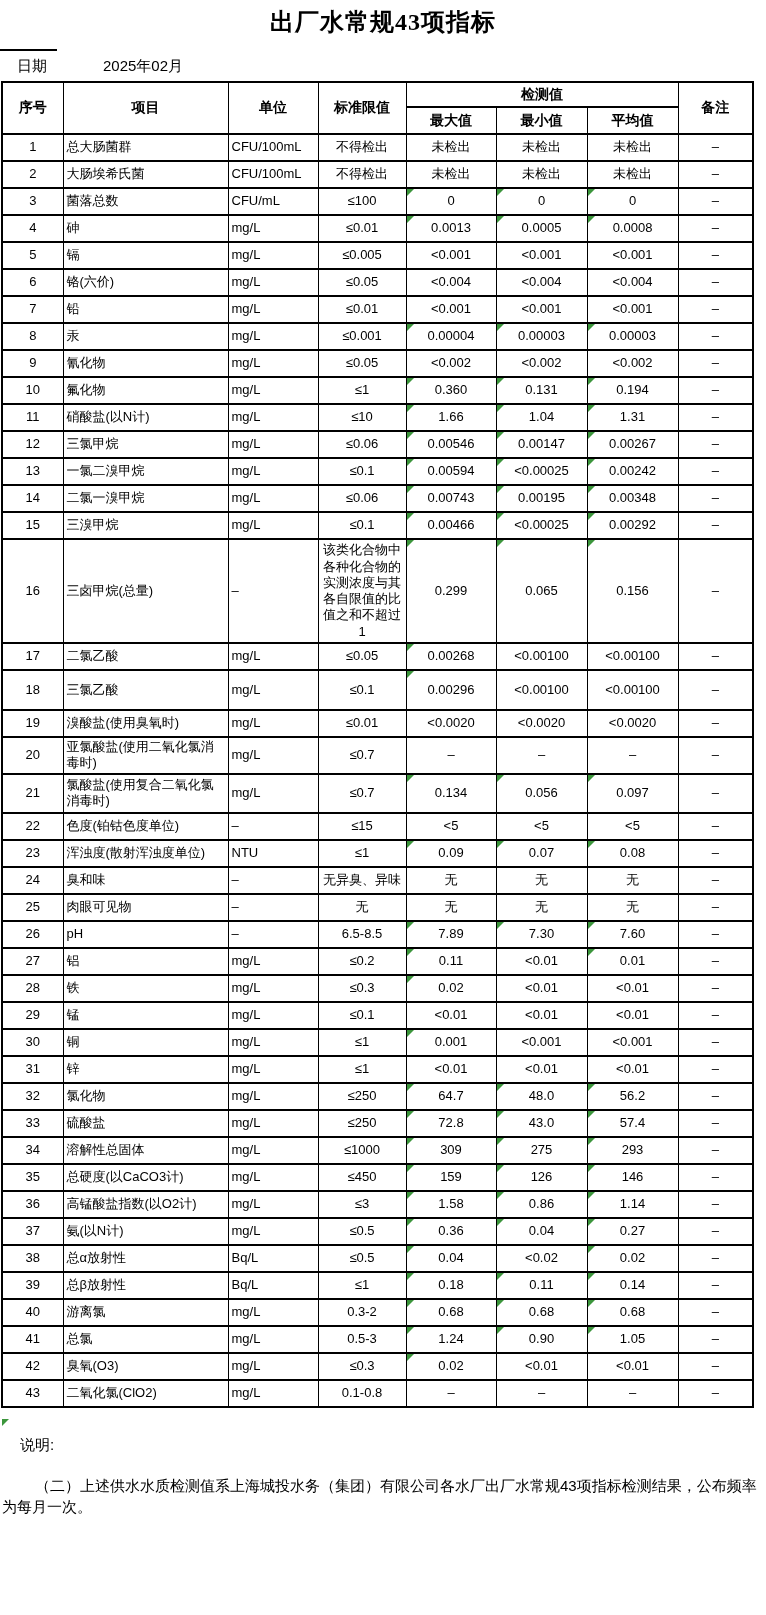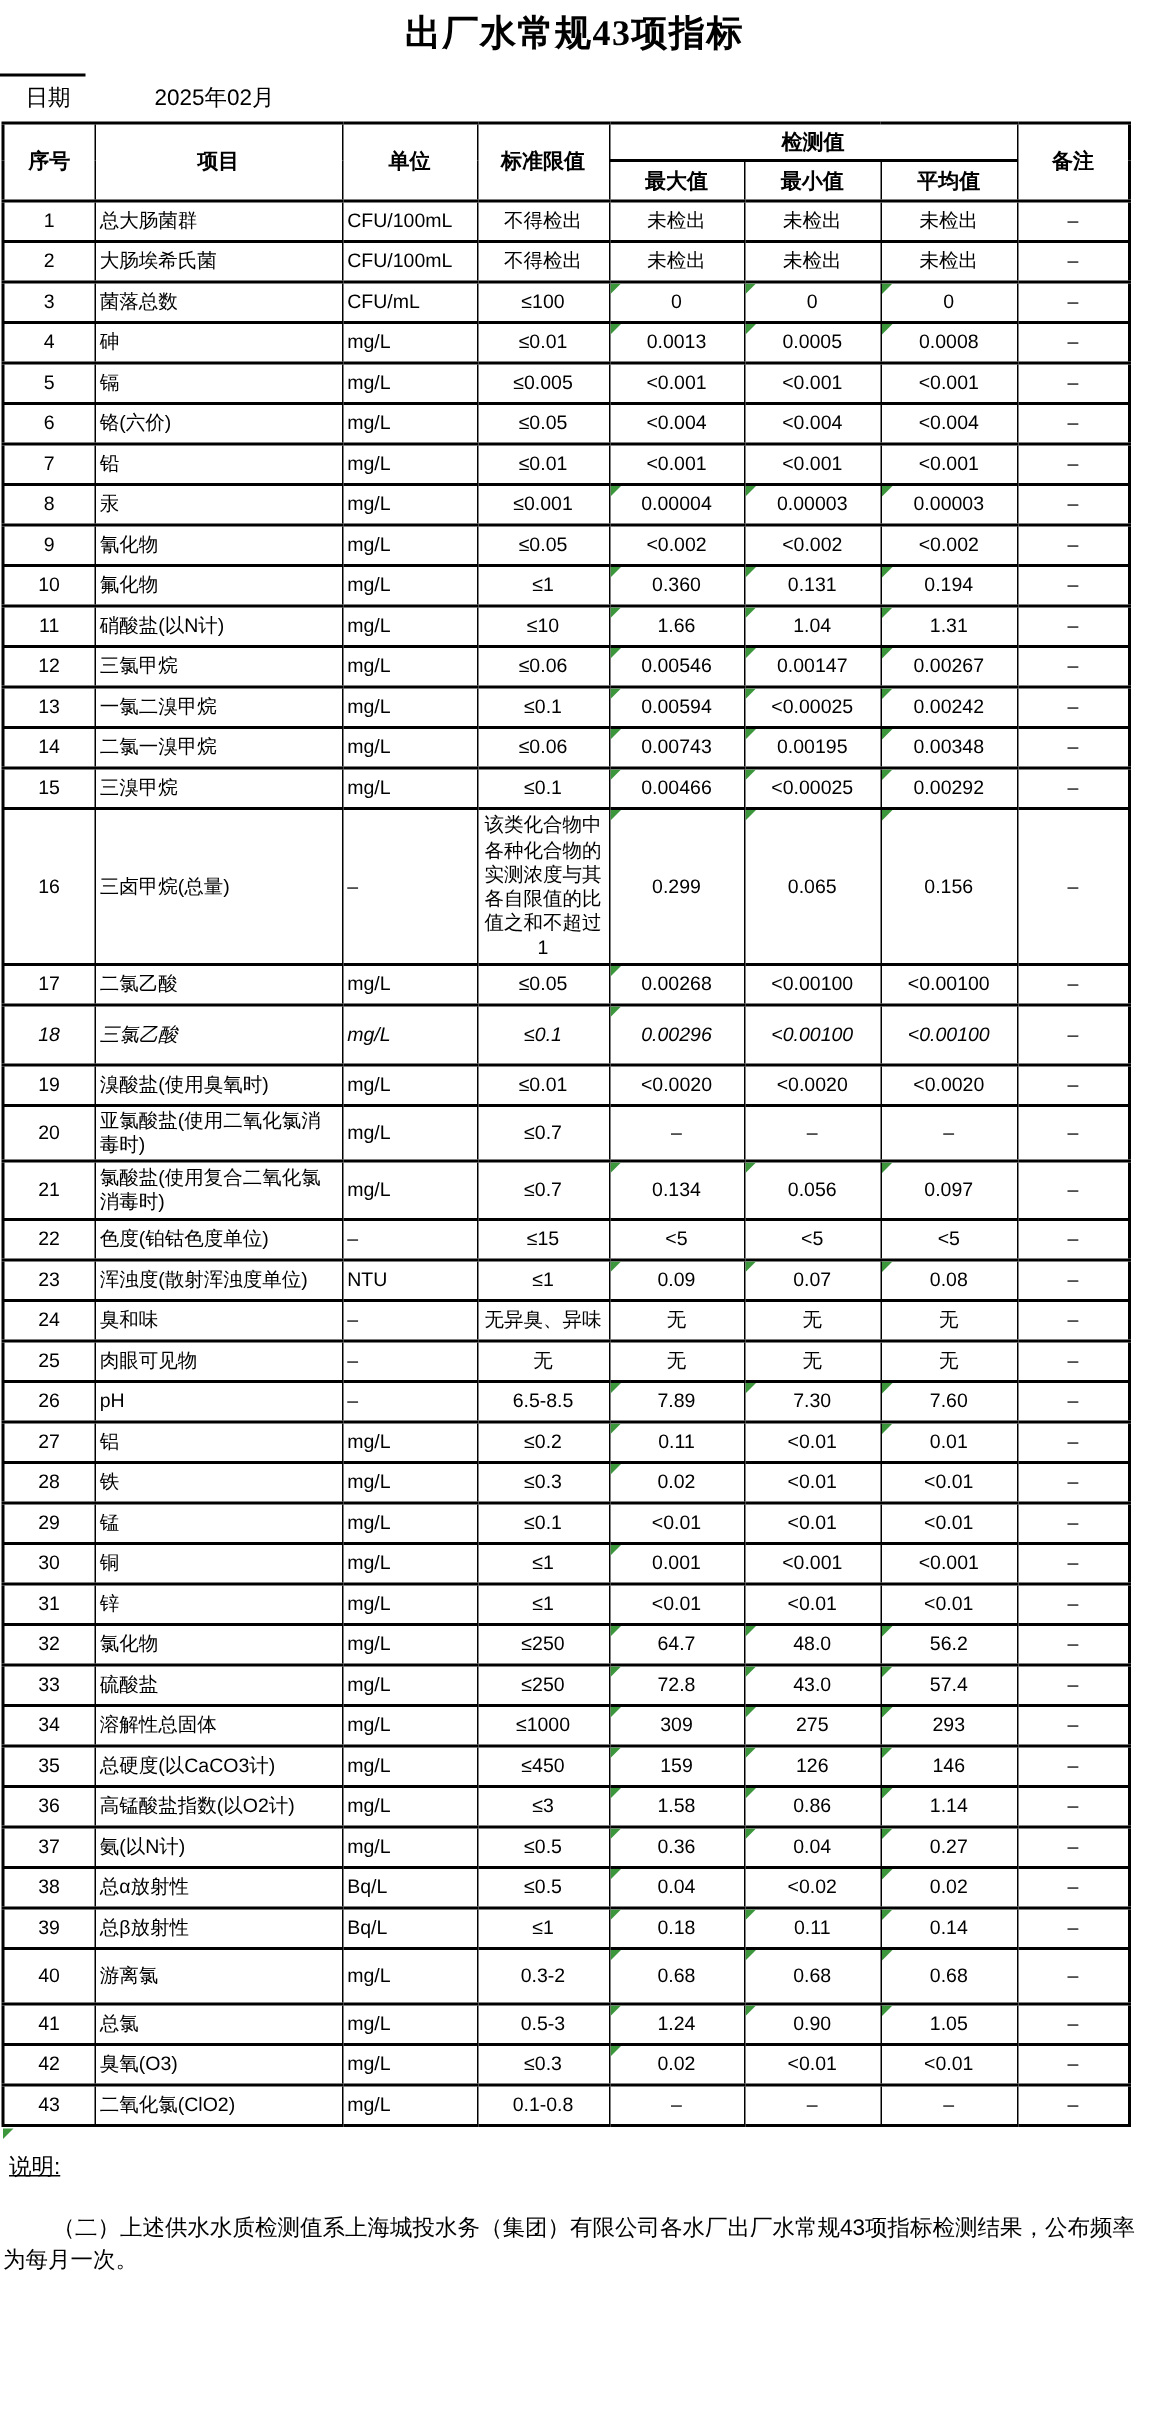--- a/index.html
+++ b/index.html
@@ -46,21 +46,21 @@
     display:block;
   }
   .stray-corner{
     position:absolute;top:1419px;left:2px;width:0;height:0;
     border-top:7px solid #3c963c;border-right:7px solid transparent;
   }
   .notes{
     position:absolute;top:1434px;left:0;width:760px;
     font-size:15px;line-height:21px;
   }
-  .notes-heading{padding-left:6px;margin-bottom:20px;text-decoration:underline;}
+  .notes-heading{padding-left:20px;margin-bottom:20px;}
   .note-line{margin:0;padding:0 2px;text-indent:2.2em;}
 </style>
 </head>
 <body>
 
 <h1 class="page-title">出厂水常规43项指标</h1>
 
 <div class="date-top-border"></div>
 <div class="date-row">
   <span class="date-label">日期</span>
@@ -257,21 +257,21 @@
       <tr style="height: 27px;">
         <td class="col-no">17</td>
         <td class="col-item">二氯乙酸</td>
         <td class="col-unit">mg/L</td>
         <td class="col-limit">≤0.05</td>
         <td class="col-max"><span class="corner" style="border-top-color: rgb(60, 150, 60);"></span><span>0.00268</span></td>
         <td class="col-min">&lt;0.00100</td>
         <td class="col-avg">&lt;0.00100</td>
         <td class="col-remark">–</td>
       </tr>
-      <tr style="height: 40px; font-style: italic;">
+      <tr style="height: 40px;">
         <td class="col-no">18</td>
         <td class="col-item">三氯乙酸</td>
         <td class="col-unit">mg/L</td>
         <td class="col-limit">≤0.1</td>
         <td class="col-max"><span class="corner" style="border-top-color: rgb(60, 150, 60);"></span><span>0.00296</span></td>
         <td class="col-min">&lt;0.00100</td>
         <td class="col-avg">&lt;0.00100</td>
         <td class="col-remark">–</td>
       </tr>
       <tr style="height: 27px;">
@@ -477,21 +477,21 @@
       <tr style="height: 27px;">
         <td class="col-no">39</td>
         <td class="col-item">总β放射性</td>
         <td class="col-unit">Bq/L</td>
         <td class="col-limit">≤1</td>
         <td class="col-max"><span class="corner" style="border-top-color: rgb(60, 150, 60);"></span><span>0.18</span></td>
         <td class="col-min"><span class="corner" style="border-top-color: rgb(60, 150, 60);"></span><span>0.11</span></td>
         <td class="col-avg"><span class="corner" style="border-top-color: rgb(60, 150, 60);"></span><span>0.14</span></td>
         <td class="col-remark">–</td>
       </tr>
-      <tr style="height: 37px;">
+      <tr style="height: 27px;">
         <td class="col-no">40</td>
         <td class="col-item">游离氯</td>
         <td class="col-unit">mg/L</td>
         <td class="col-limit">0.3-2</td>
         <td class="col-max"><span class="corner" style="border-top-color: rgb(60, 150, 60);"></span><span>0.68</span></td>
         <td class="col-min"><span class="corner" style="border-top-color: rgb(60, 150, 60);"></span><span>0.68</span></td>
         <td class="col-avg"><span class="corner" style="border-top-color: rgb(60, 150, 60);"></span><span>0.68</span></td>
         <td class="col-remark">–</td>
       </tr>
       <tr style="height: 27px;">

